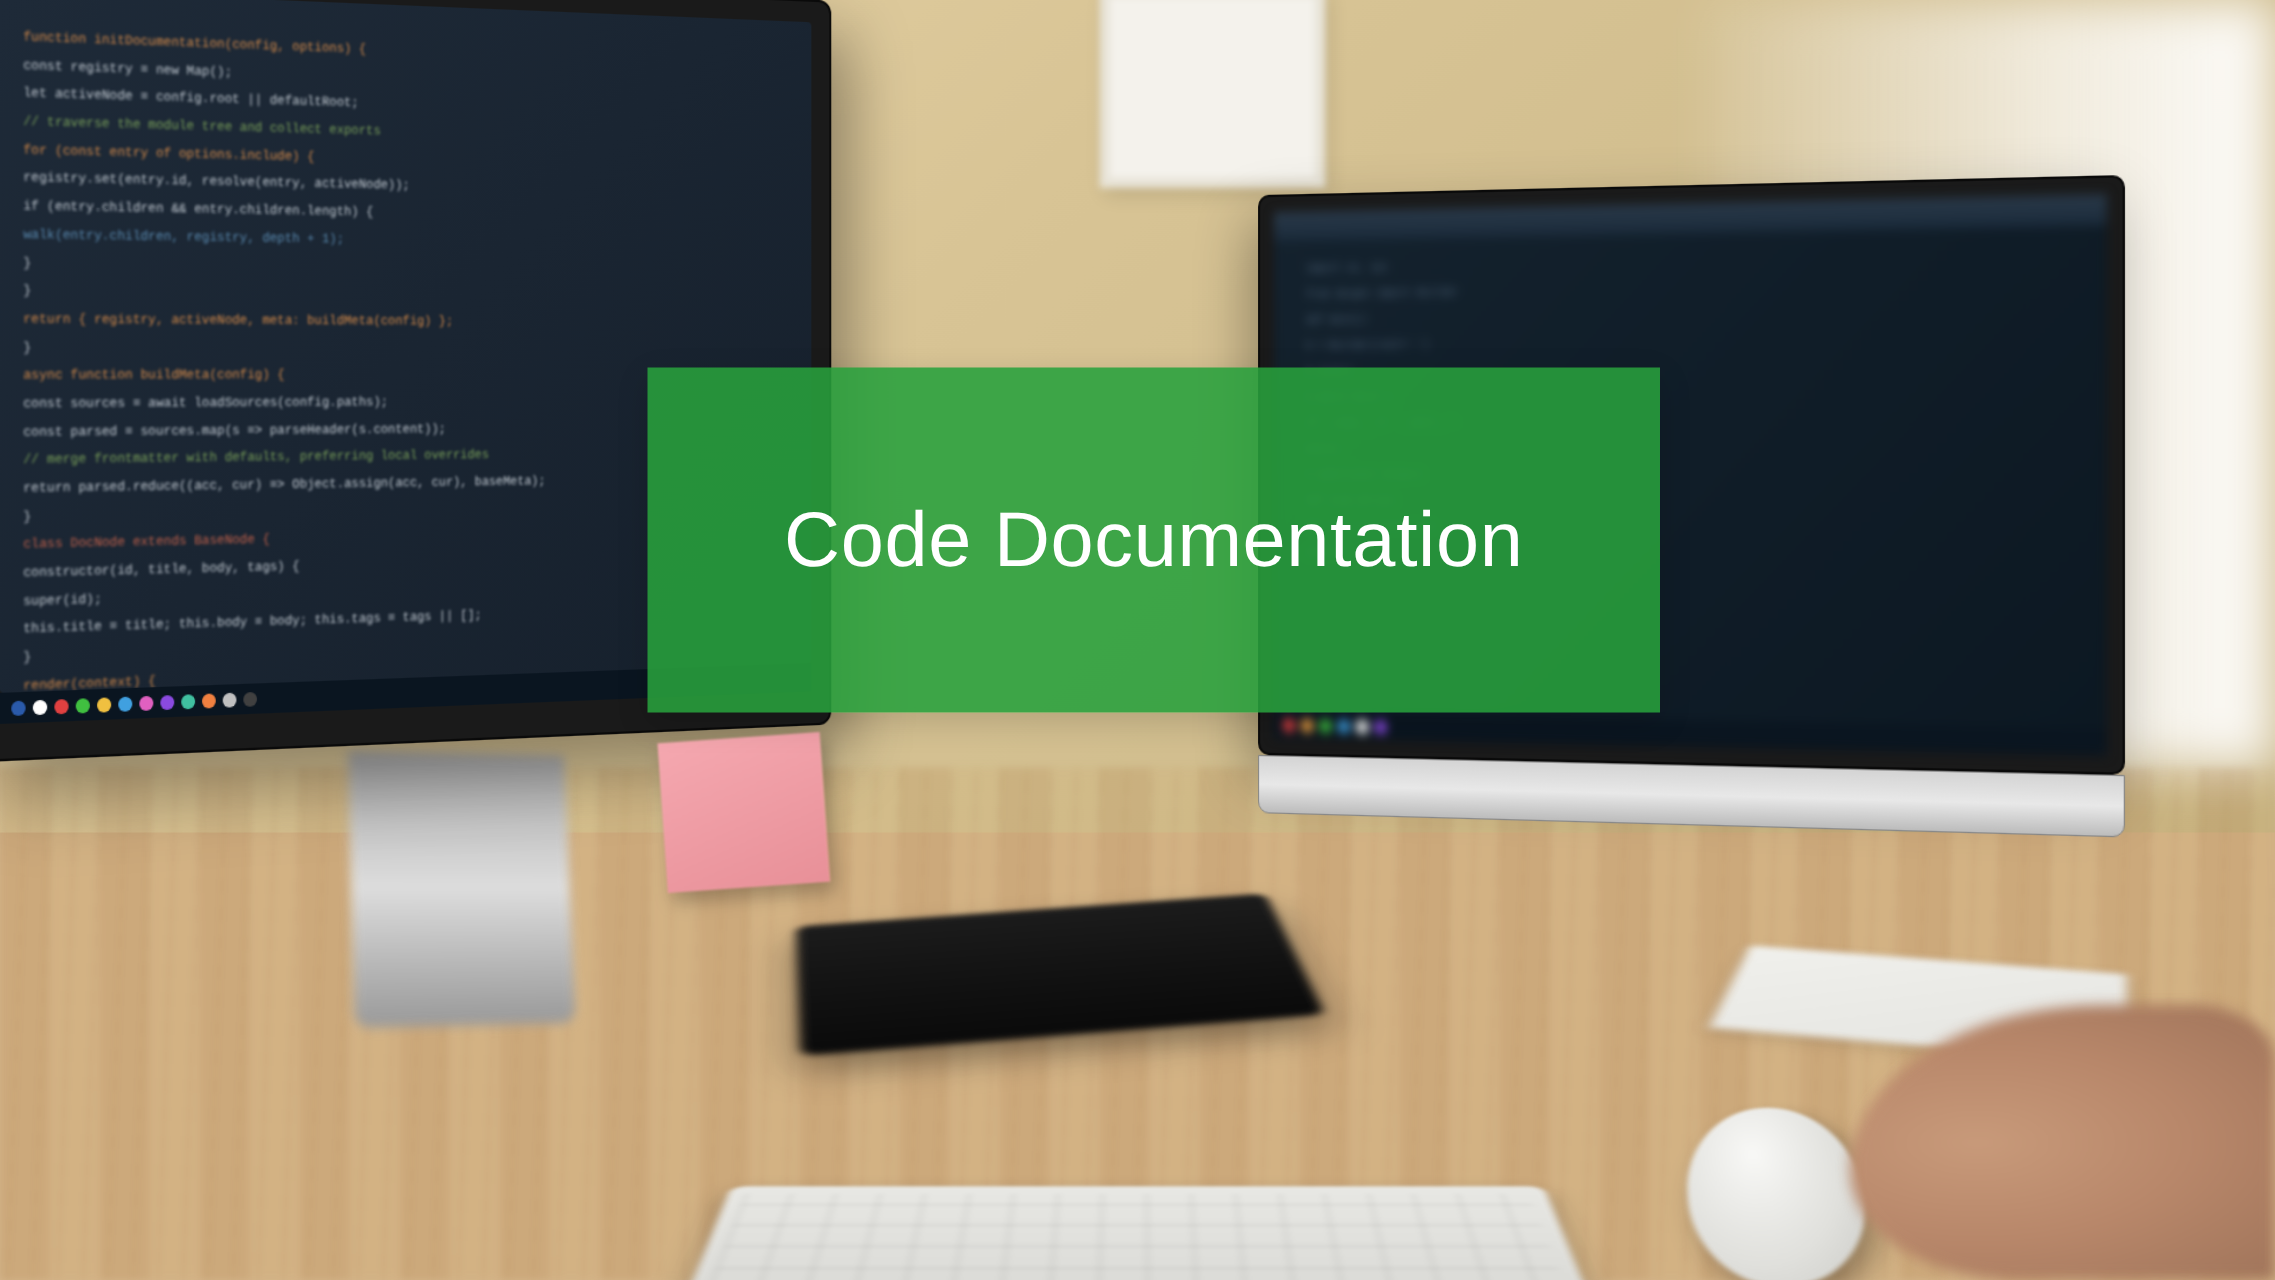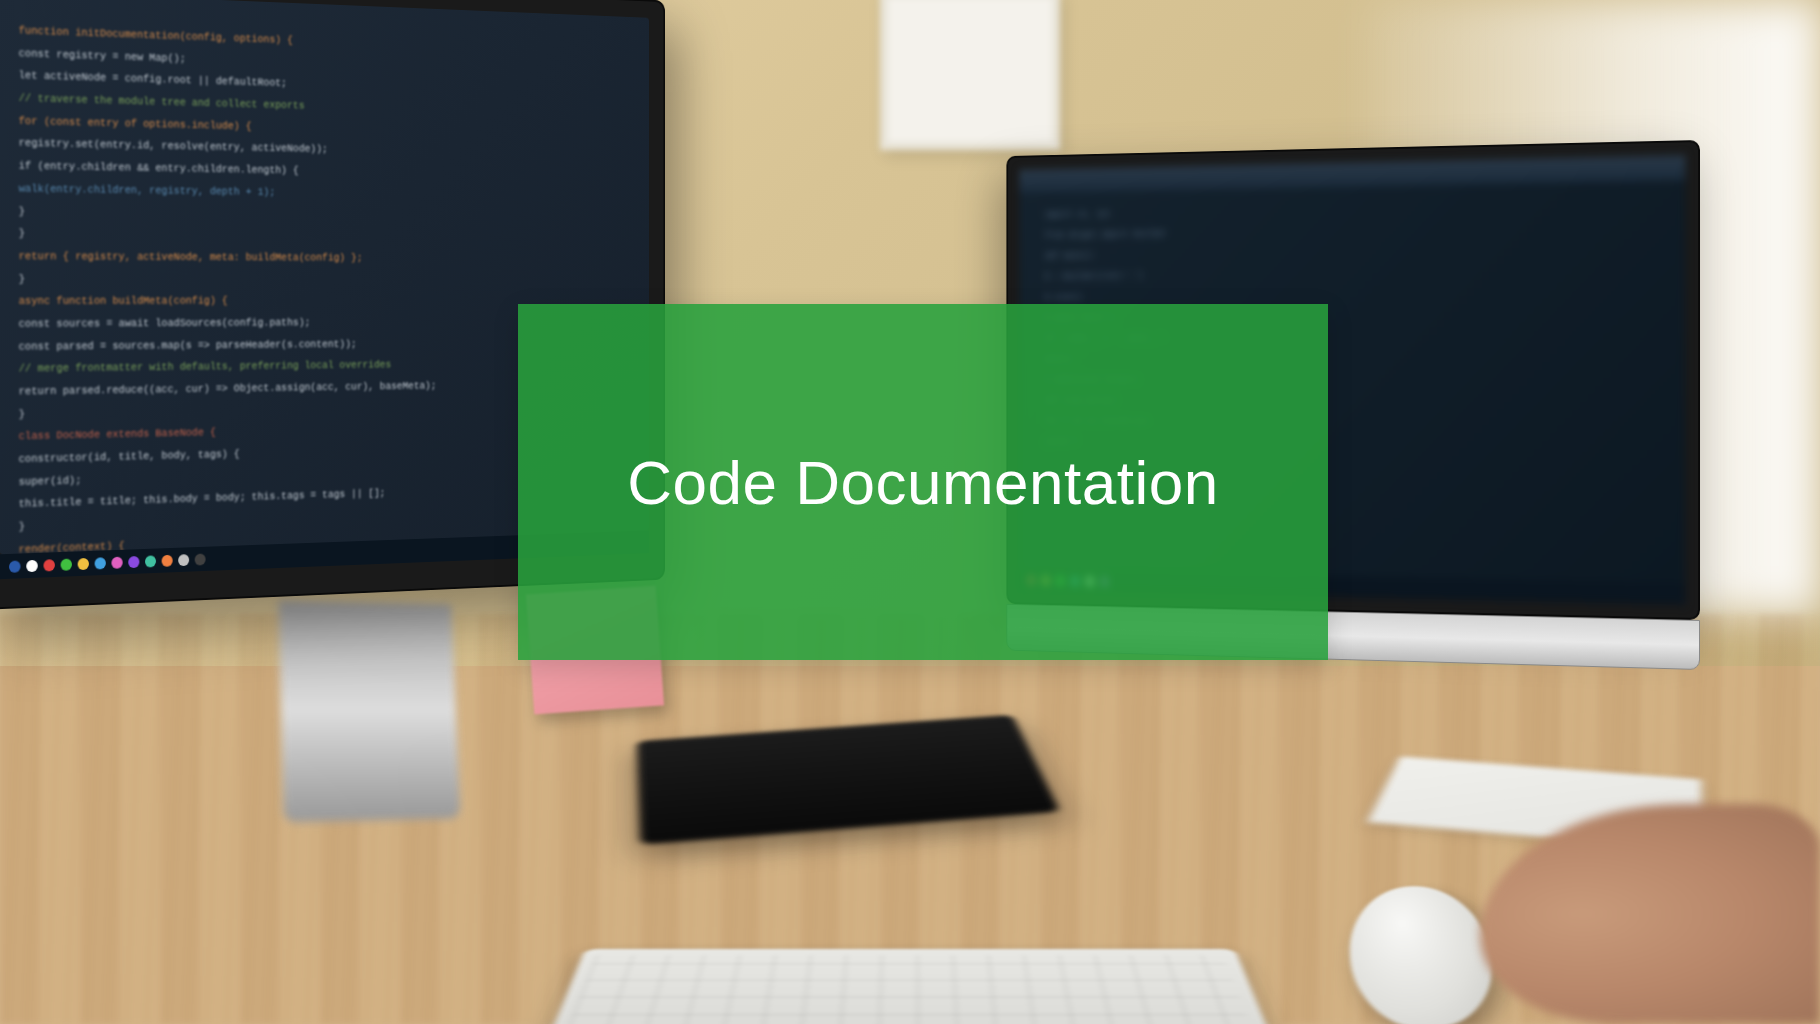--- a/index.html
+++ b/index.html
@@ -316,23 +316,23 @@
       background: #f4f2ec;
       border: 8px solid #e8e4d8;
       filter: blur(3px);
       box-shadow: 4px 6px 14px rgba(0,0,0,0.12);
     }
 
     
     .title-overlay {
       position: absolute;
       left: 518px;
-      top: 304px;
+      top: 294px;
       width: 810px;
-      height: 356px;
+      height: 276px;
       background: rgba(40, 160, 60, 0.88);
       display: flex;
       align-items: center;
       justify-content: center;
       box-shadow: 0 8px 24px rgba(0,0,0,0.15);
     }
 
     .title-text {
       color: #ffffff;
       font-size: 62px;

